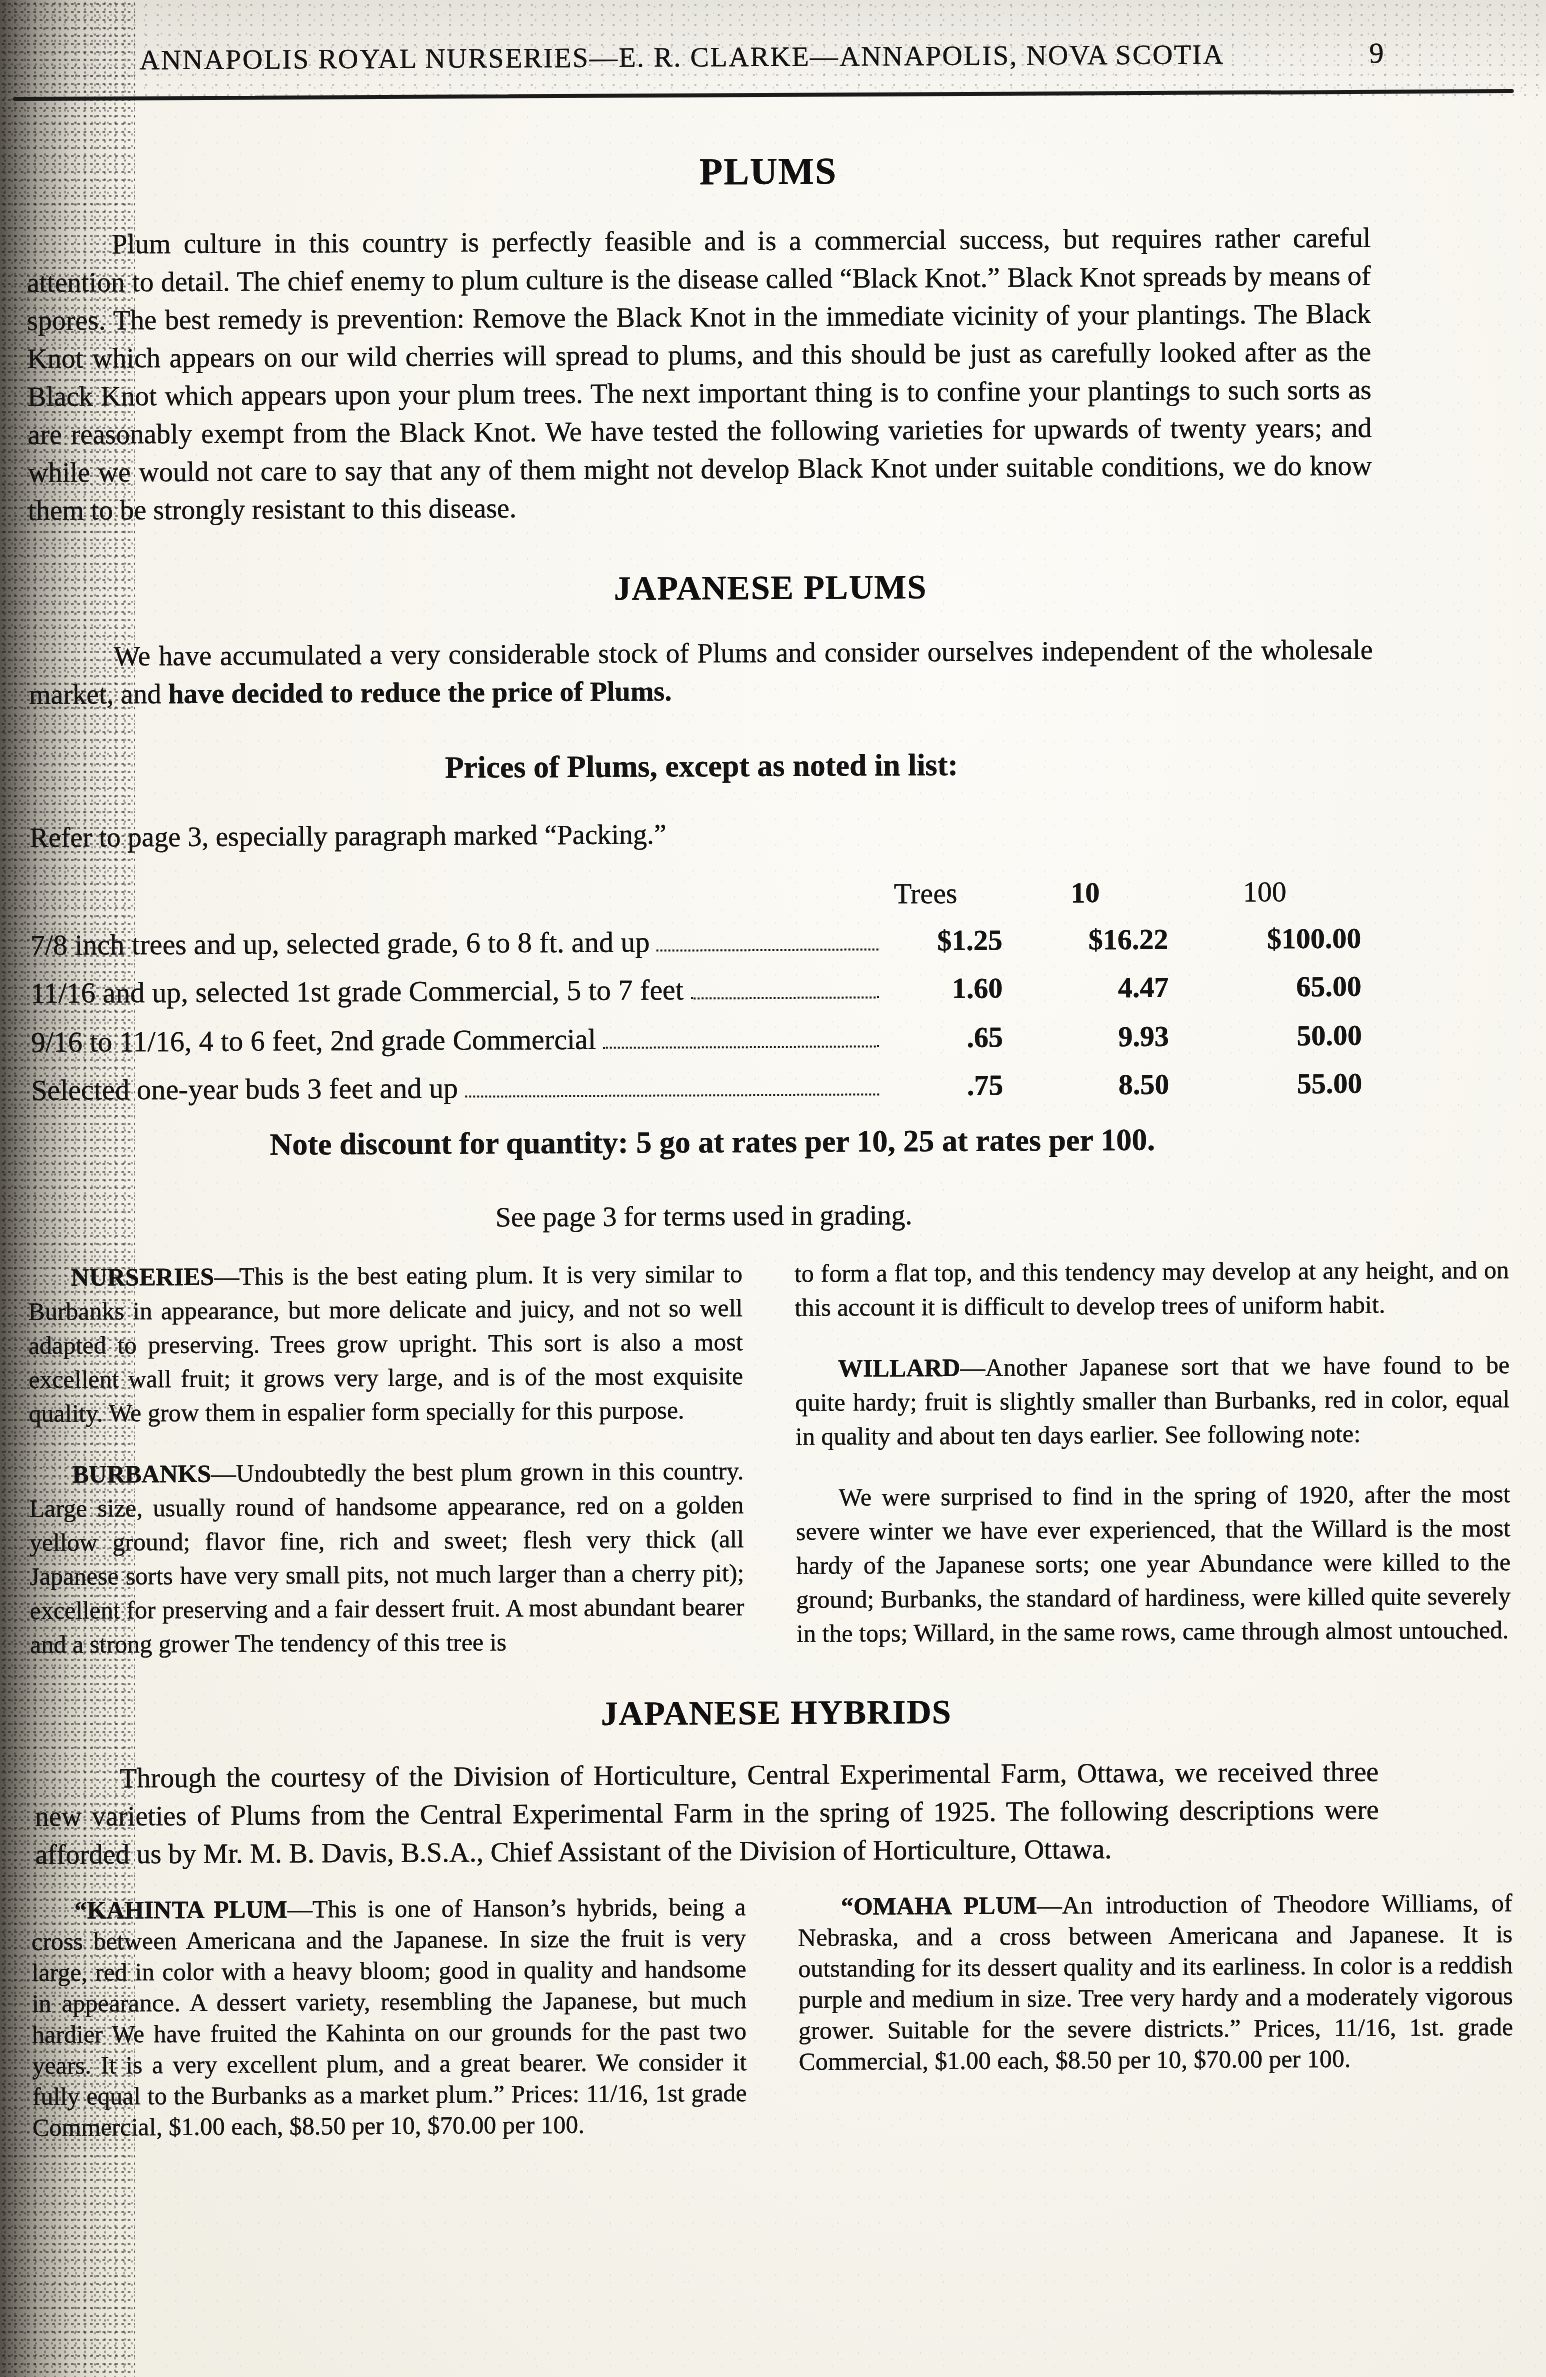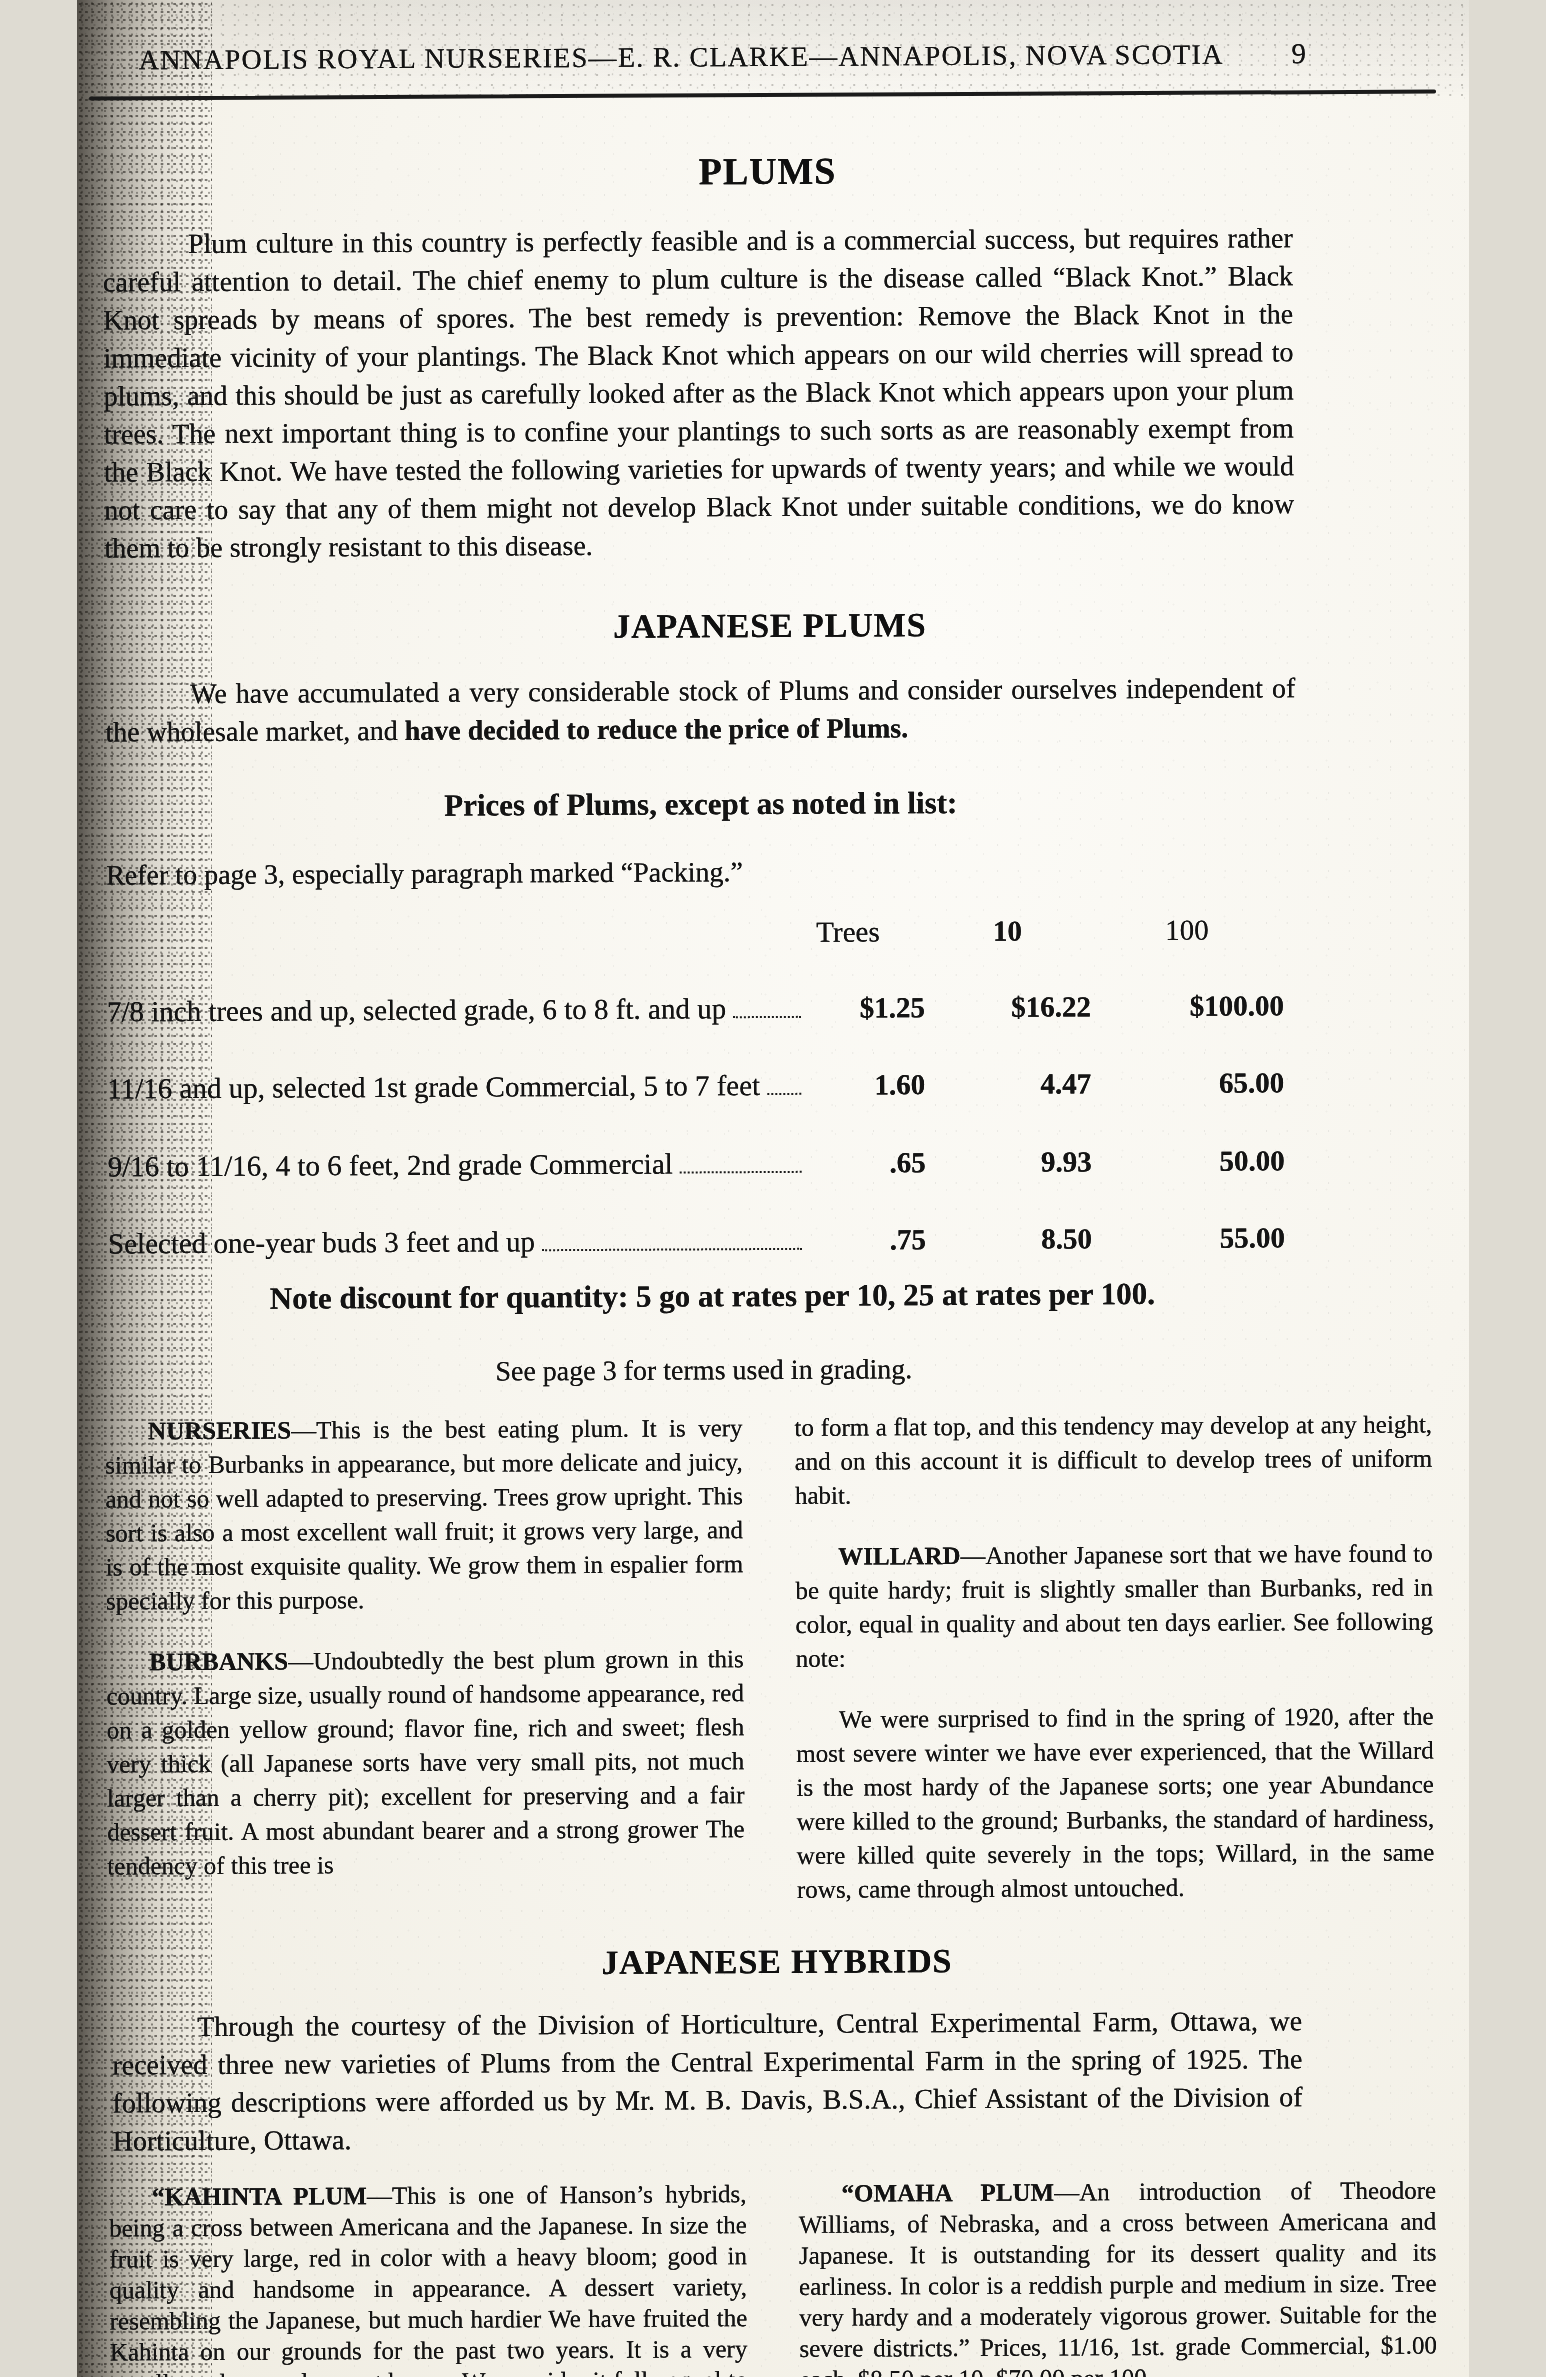--- a/index.html
+++ b/index.html
@@ -1,18 +1,18 @@
 <!DOCTYPE html>
 <html style="font-size:14.4px"><head>
 <meta charset="utf-8">
 <style>
   html,body{margin:0;padding:0;background:#dedbd2;}
   .page{
     position:relative;
-    width:1392px;height:2377px;
+    width:1546px;height:2377px;
     margin:0 auto;
     overflow:hidden;
     background:
       radial-gradient(ellipse at 62% 28%, #fcfbf7 0%, #f7f5ee 50%, #efece1 100%);
     color:#141414;
     font-family:"Liberation Serif","DejaVu Serif",serif;
   }
   
   .scan-left{
     position:absolute;left:0;top:0;bottom:0;width:135px;pointer-events:none;z-index:3;
@@ -70,21 +70,21 @@
   .body b{font-weight:bold;}
   
   .ptable{margin:25px 184px 0 31px;font-size:29px;}
   .thead{display:flex;justify-content:flex-end;margin-bottom:12.6px;}
   .thead span{display:inline-block;text-align:center;}
   .c1{width:153px;} .c2{width:166px;font-weight:bold;} .c3{width:193px;}
   .trow{display:flex;align-items:baseline;margin-top:14.4px;}
   .trow .rlabel{white-space:nowrap;}
   .trow .leader{flex:1;border-bottom:2.7px dotted #1c1c1c;margin:0 7.2px 8px 7.2px;min-width:27px;}
   .trow .val{display:inline-block;text-align:right;font-weight:bold;}
-  .v1{width:117px;margin-top:29px;} .v2{width:166px;} .v3{width:193px;}
+  .v1{width:117px;} .v2{width:166px;} .v3{width:193px;}
   .discount{margin:20px 153px 0 31px;text-align:center;font-size:31px;font-weight:bold;}
   .grading{margin:40px 171px 0 31px;text-align:center;font-size:28px;}
   
   .twocol{display:flex;gap:52px;margin:25px 38px 0 27px;}
   .twocol .col{flex:1;min-width:0;}
   .twocol .body{margin:0;font-size:25px;line-height:34px;}
   .twocol .indent{text-indent:43px;}
   .twocol .vspace{margin-top:27px;}
   .hyb .body{font-size:25px;line-height:31px;}
   .hybintro{margin-top:23.4px;}

